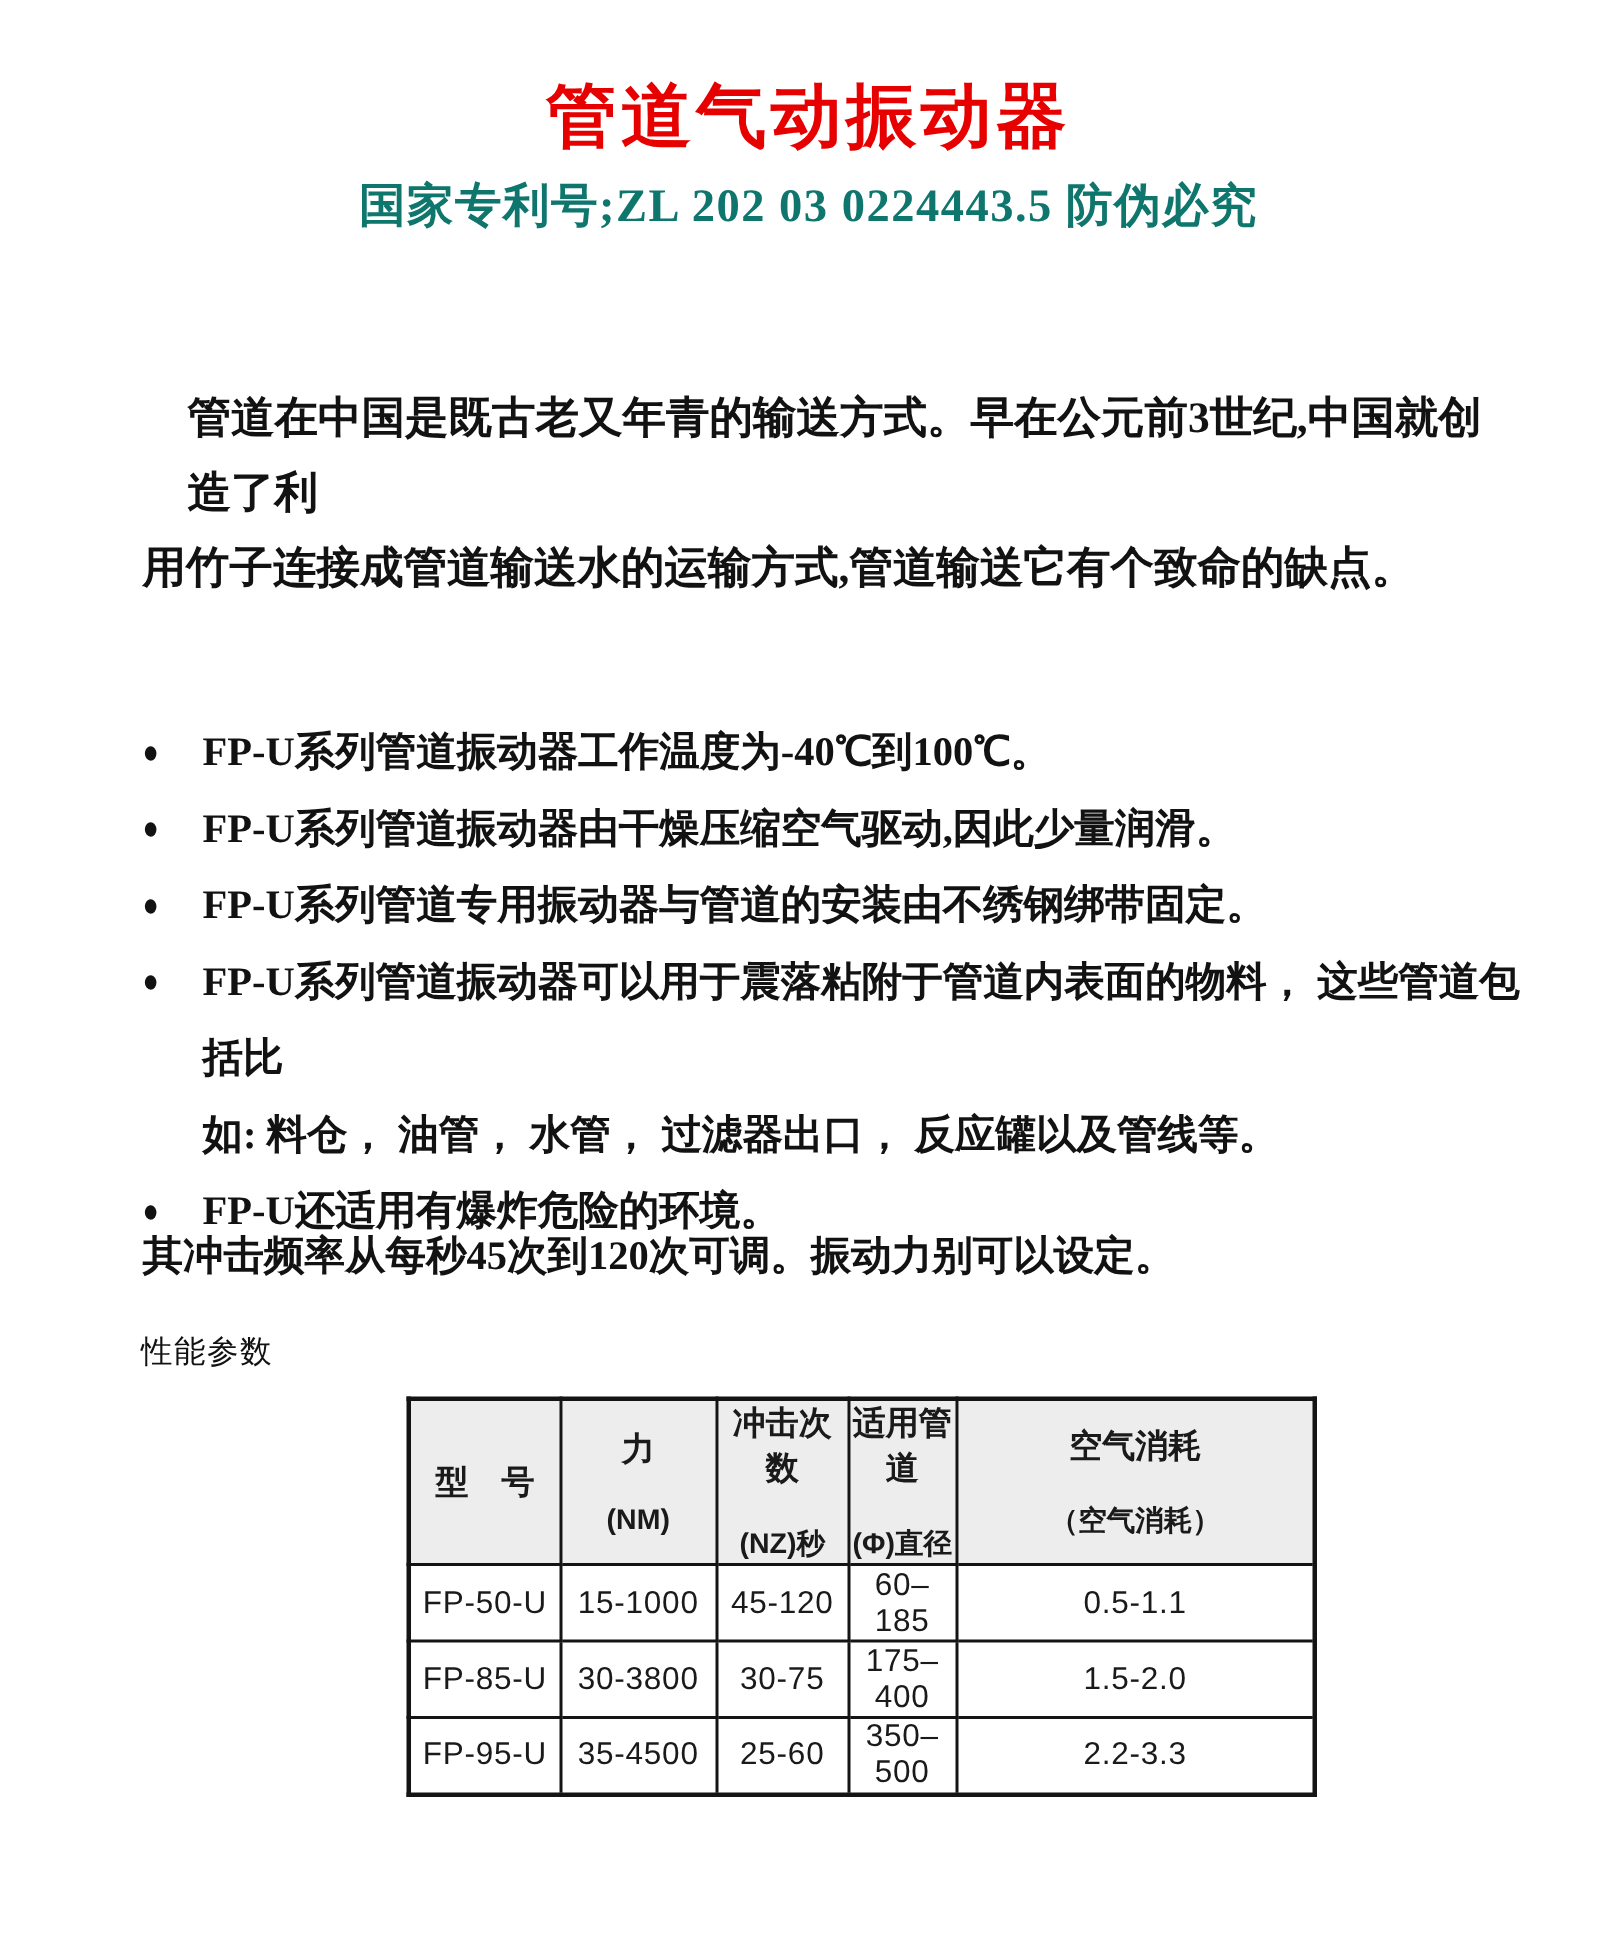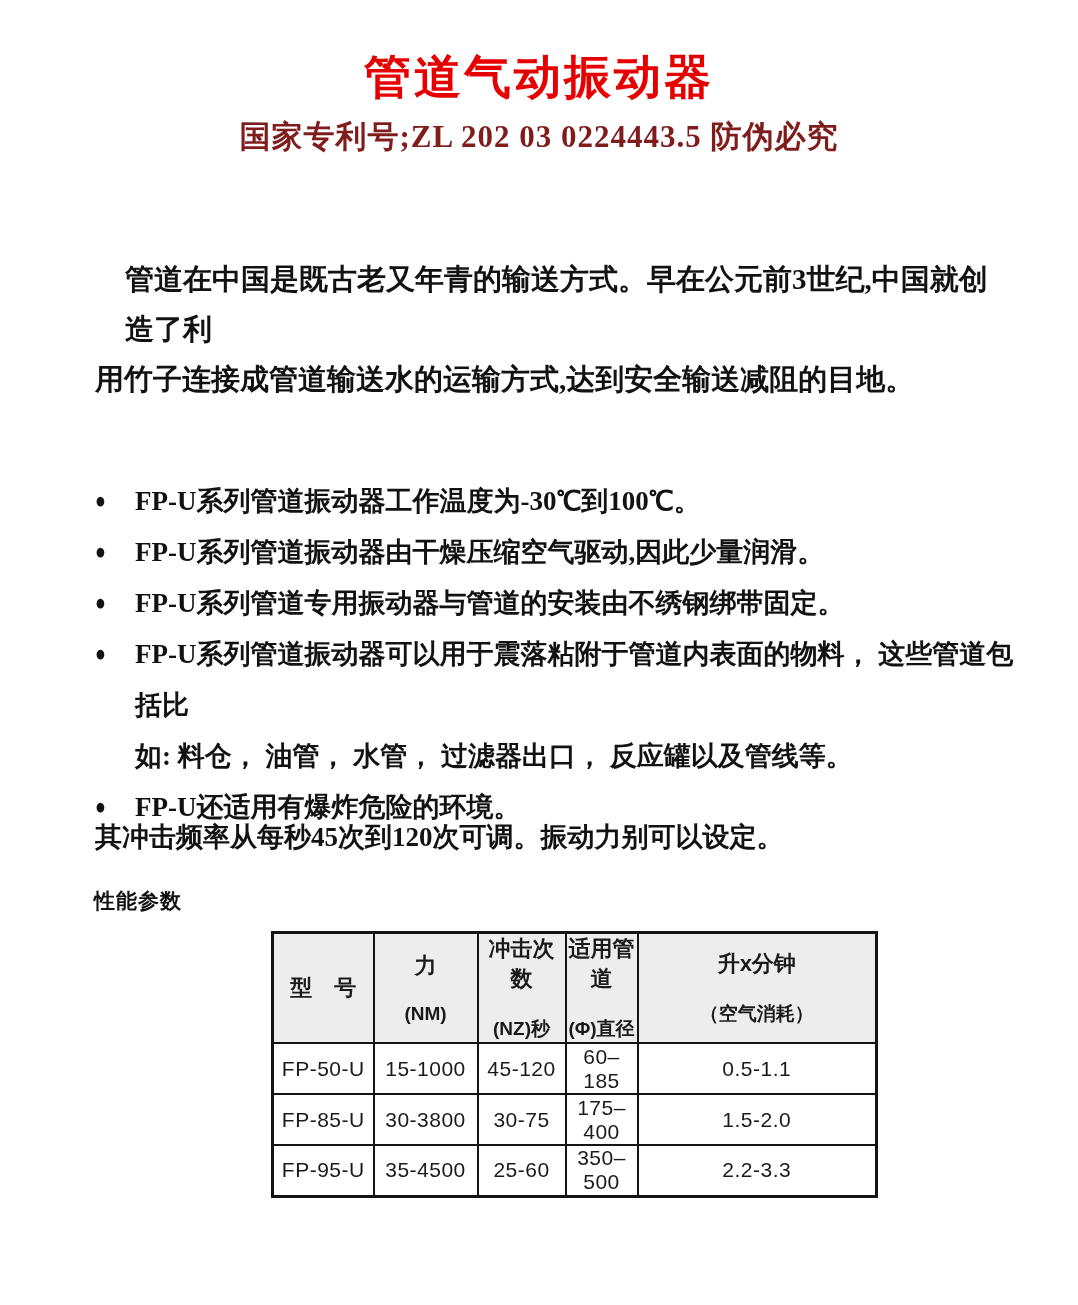--- a/index.html
+++ b/index.html
@@ -10,21 +10,21 @@
     font-family:"Liberation Serif", serif;
   }
   .doc-title {
     position:absolute; top:46px; left:0; width:100%;
     text-align:center; font-size:47px; font-weight:bold;
     color:#e60000; letter-spacing:3px;
   }
   .doc-subtitle {
     position:absolute; top:116px; left:0; width:100%;
     text-align:center; font-size:31px; font-weight:bold;
-    color:#7f1d1d; letter-spacing:1px; white-space:pre;
+    color:#0f766e; letter-spacing:1px; white-space:pre;
   }
   .intro {
     position:absolute; left:95px; top:254px; width:910px;
     font-size:29px; font-weight:bold; line-height:50px;
   }
   .line { white-space:pre-wrap; }
   .indent { padding-left:30px; }
   .features {
     position:absolute; left:95px; top:476px; width:930px;
     font-size:27px; font-weight:bold; line-height:51px;
@@ -34,21 +34,21 @@
     flex:none; width:40px; font-size:18px; line-height:51px;
     transform:scaleY(1.25); transform-origin:center;
   }
   .bullet .btext { flex:1; }
   .closing {
     position:absolute; left:95px; top:812px; width:930px;
     font-size:27px; font-weight:bold; line-height:50px;
   }
   .section-title {
     position:absolute; left:94px; top:887px;
-    font-size:21px; font-weight:bold; letter-spacing:1px;
+    font-size:21px; font-weight:normal; letter-spacing:1px;
   }
   table.spec-table {
     position:absolute; left:271px; top:931px;
     border-collapse:collapse; table-layout:fixed;
     font-family:"Liberation Sans", sans-serif;
     border:3px solid #141414;
   }
   table.spec-table th, table.spec-table td {
     border:2px solid #141414; text-align:center; vertical-align:middle;
     overflow:hidden;
@@ -67,27 +67,27 @@
 </head>
 <body>
 
 <div class="page">
 
   <div class="doc-title">管道气动振动器</div>
   <div class="doc-subtitle">国家专利号;ZL 202 03 0224443.5 防伪必究</div>
 
   <div class="intro">
     <div class="line indent">管道在中国是既古老又年青的输送方式。早在公元前3世纪,中国就创造了利</div>
-    <div class="line">用竹子连接成管道输送水的运输方式,达到安全输送减阻的目地。</div>
+    <div class="line">用竹子连接成管道输送水的运输方式,管道输送它有个致命的缺点。</div>
   </div>
 
   <div class="features">
     <div class="bullet">
       <span class="marker">●</span>
-      <span class="btext">FP-U系列管道振动器工作温度为-30℃到100℃。</span>
+      <span class="btext">FP-U系列管道振动器工作温度为-40℃到100℃。</span>
     </div>
     <div class="bullet">
       <span class="marker">●</span>
       <span class="btext">FP-U系列管道振动器由干燥压缩空气驱动,因此少量润滑。</span>
     </div>
     <div class="bullet">
       <span class="marker">●</span>
       <span class="btext">FP-U系列管道专用振动器与管道的安装由不绣钢绑带固定。</span>
     </div>
     <div class="bullet">
@@ -133,21 +133,21 @@
           </div>
         </th>
         <th>
           <div class="th-stack">
             <div>适用管道</div>
             <div class="th-sub">(Φ)直径</div>
           </div>
         </th>
         <th>
           <div class="th-stack">
-            <div>升x分钟</div>
+            <div>空气消耗</div>
             <div class="th-sub">（空气消耗）</div>
           </div>
         </th>
       </tr>
     </thead>
     <tbody>
       <tr>
         <td>FP-50-U</td>
         <td>15-1000</td>
         <td>45-120</td>

